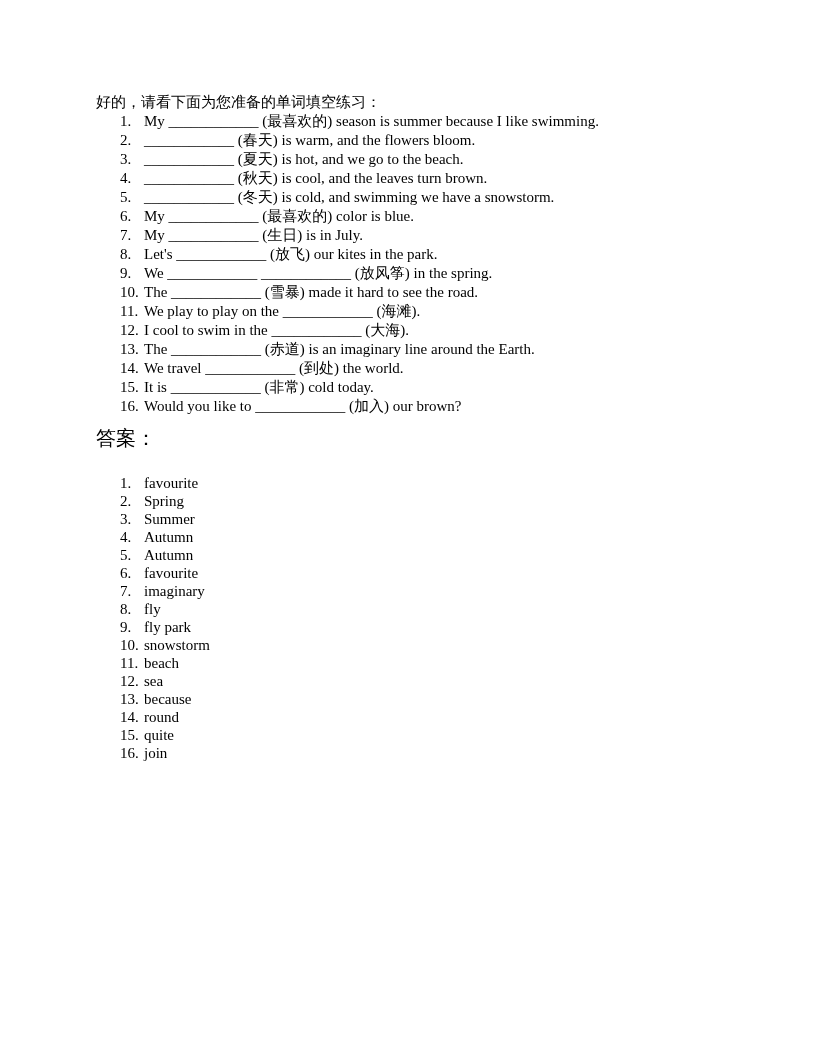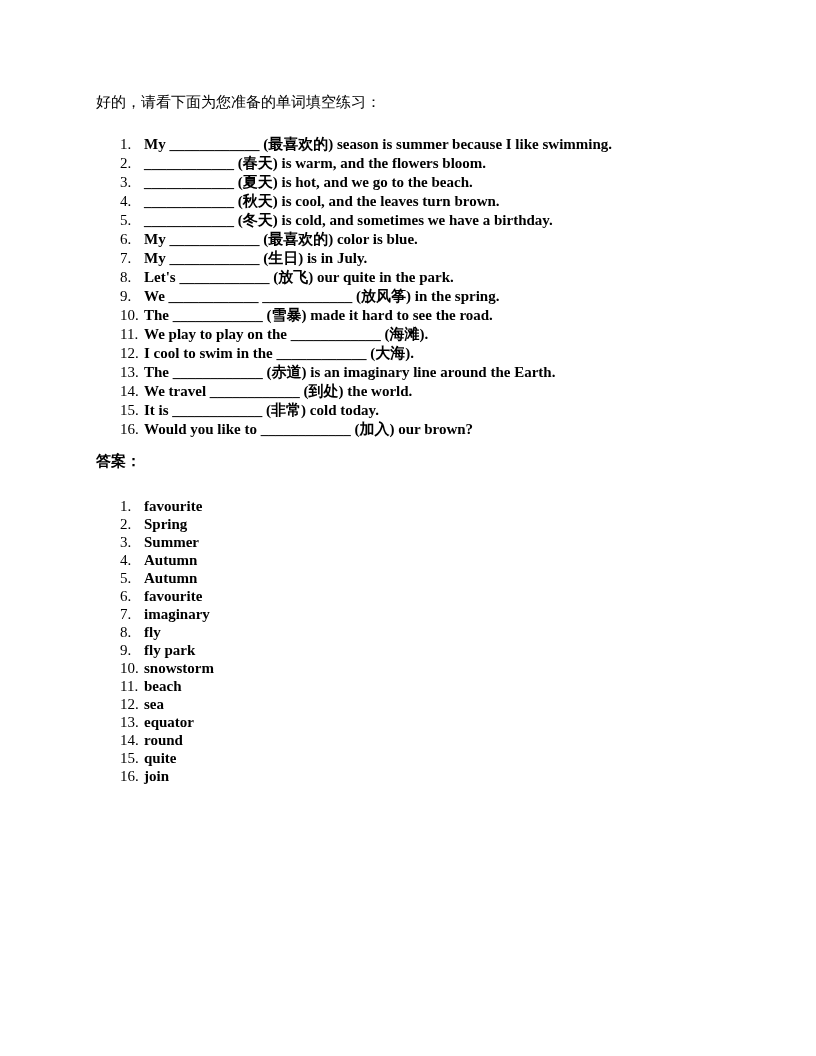--- a/index.html
+++ b/index.html
@@ -14,21 +14,20 @@
   .page {
     position: relative;
     width: 816px;
     height: 1056px;
     background: #ffffff;
     padding: 93px 96px 0 96px;
   }
   .intro {
     font-size: 15px;
     line-height: 19px;
-    margin-bottom: 23px;
     white-space: pre-wrap;
   }
   ol.doc-list {
     list-style: none;
     margin-left: 24px;
   }
   ol.doc-list li {
     display: flex;
     align-items: baseline;
   }
@@ -40,26 +39,25 @@
     font-size: 15px;
     line-height: 18px;
   }
   .num {
     flex: 0 0 24px;
     width: 24px;
   }
   .txt {
     flex: 1 1 auto;
     white-space: pre-wrap;
-    font-weight: bold;
   }
   .answers-heading {
-    font-size: 15px;
+    font-size: 20px;
     line-height: 19px;
-    font-weight: bold;
+    font-weight: normal;
     margin-top: 13px;
   }
   .answers-list {
     margin-top: 26px;
   }
 </style>
 </head>
 <body>
 
 <div class="page">
@@ -78,33 +76,33 @@
     <li>
         <span class="num">3.</span>
         <span class="txt">____________ (夏天) is hot, and we go to the beach.</span>
       </li>
     <li>
         <span class="num">4.</span>
         <span class="txt">____________ (秋天) is cool, and the leaves turn brown.</span>
       </li>
     <li>
         <span class="num">5.</span>
-        <span class="txt">____________ (冬天) is cold, and sometimes we have a birthday.</span>
+        <span class="txt">____________ (冬天) is cold, and swimming we have a snowstorm.</span>
       </li>
     <li>
         <span class="num">6.</span>
         <span class="txt">My ____________ (最喜欢的) color is blue.</span>
       </li>
     <li>
         <span class="num">7.</span>
         <span class="txt">My ____________ (生日) is in July.</span>
       </li>
     <li>
         <span class="num">8.</span>
-        <span class="txt">Let's ____________ (放飞) our quite in the park.</span>
+        <span class="txt">Let's ____________ (放飞) our kites in the park.</span>
       </li>
     <li>
         <span class="num">9.</span>
         <span class="txt">We ____________ ____________ (放风筝) in the spring.</span>
       </li>
     <li>
         <span class="num">10.</span>
         <span class="txt">The ____________ (雪暴) made it hard to see the road.</span>
       </li>
     <li>
@@ -179,21 +177,21 @@
     <li>
         <span class="num">11.</span>
         <span class="txt">beach</span>
       </li>
     <li>
         <span class="num">12.</span>
         <span class="txt">sea</span>
       </li>
     <li>
         <span class="num">13.</span>
-        <span class="txt">equator</span>
+        <span class="txt">because</span>
       </li>
     <li>
         <span class="num">14.</span>
         <span class="txt">round</span>
       </li>
     <li>
         <span class="num">15.</span>
         <span class="txt">quite</span>
       </li>
     <li>

